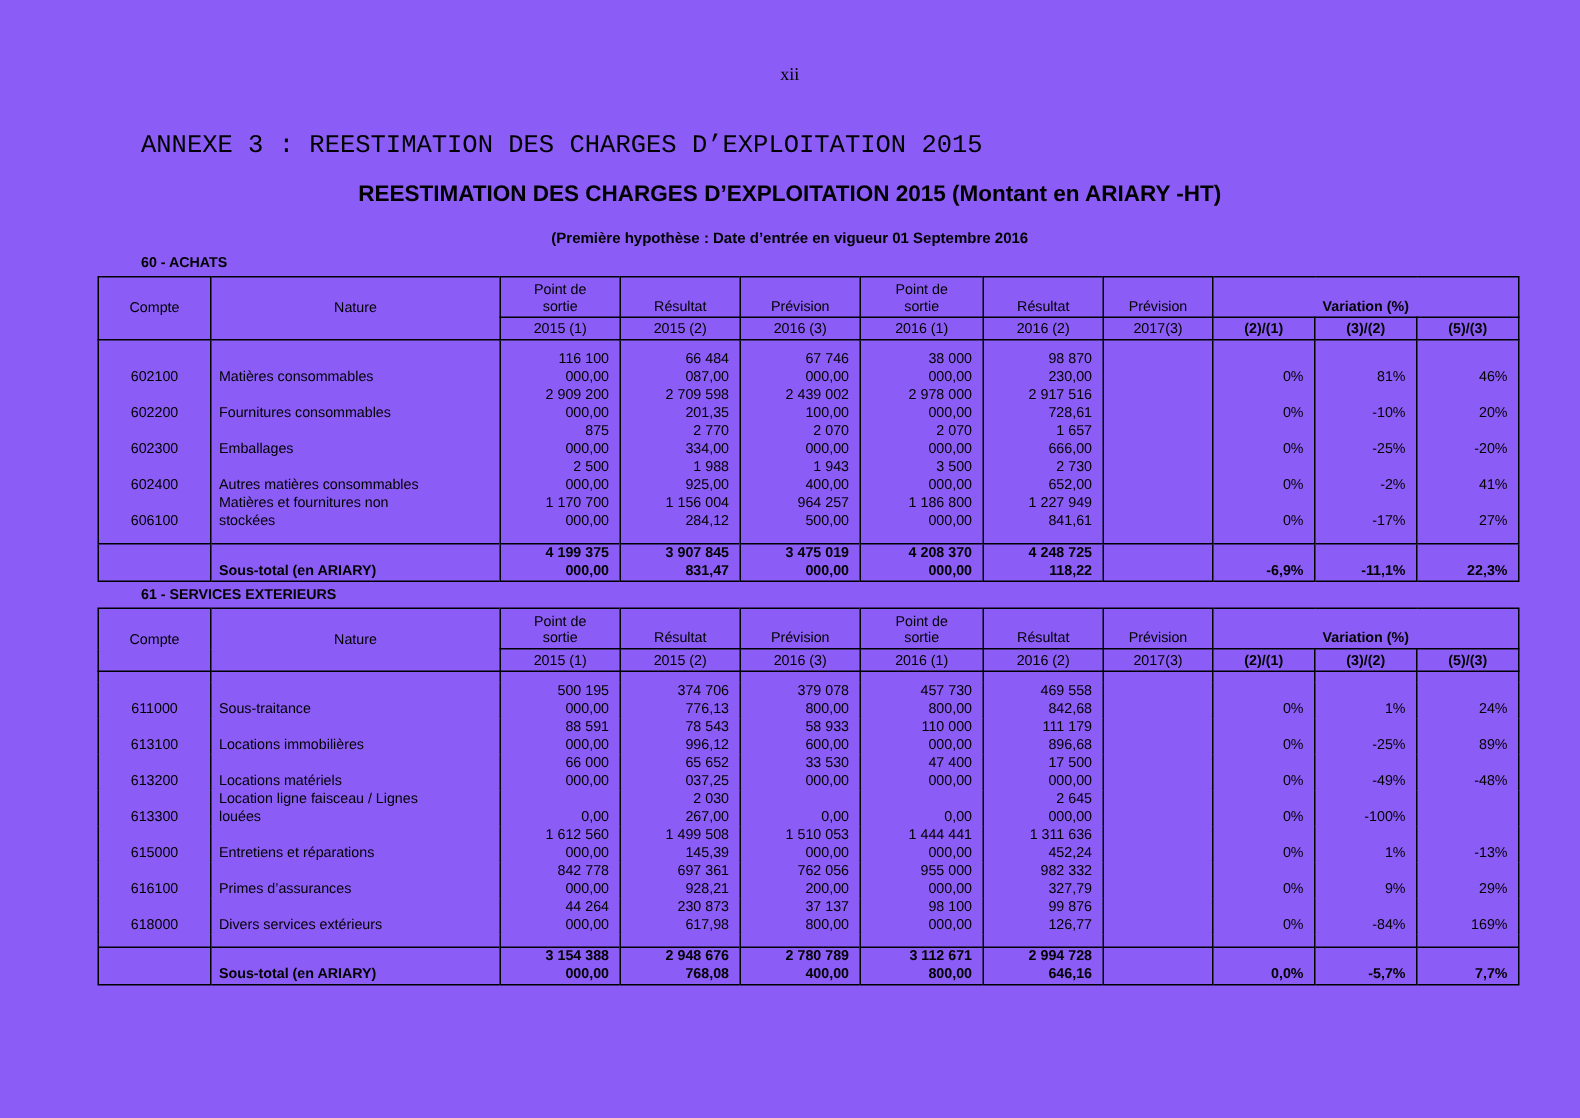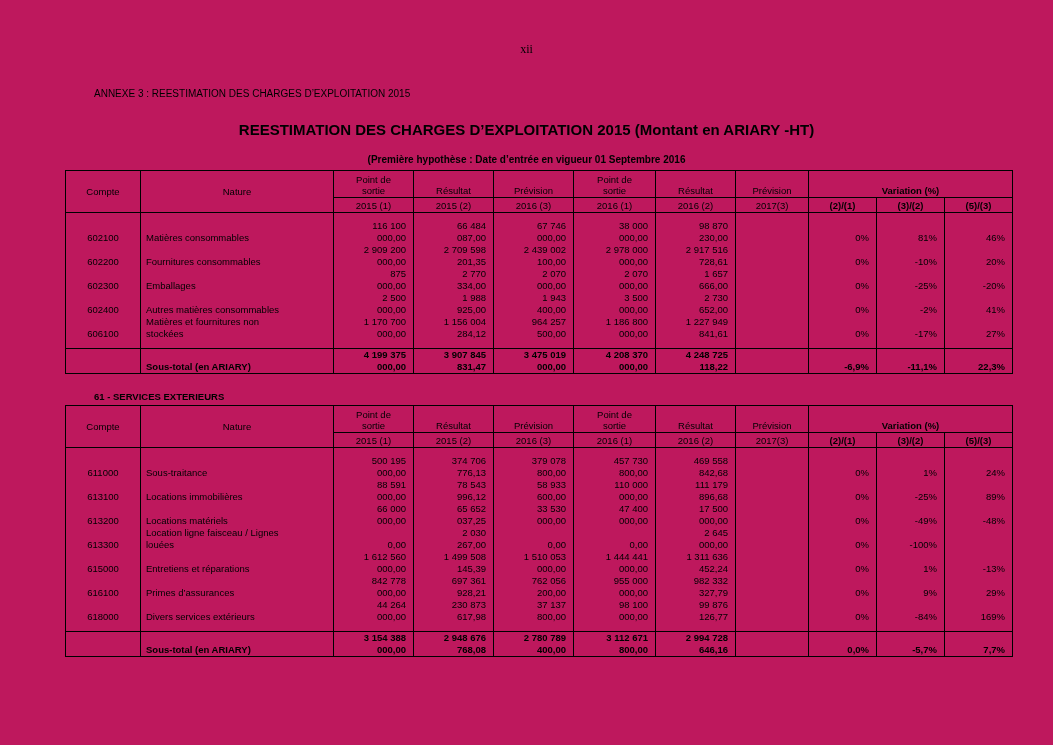--- a/index.html
+++ b/index.html
@@ -1,33 +1,33 @@
 <!DOCTYPE html>
 <html><head>
 <meta charset="utf-8">
 <style>
   html,body{margin:0;padding:0;background:#ffffff;}
   .page{
     position:relative;
     width:1053px;height:745px;
-    background:#be185d;
+    background:#8b5cf6;
     color:#000;
     font-family:"Liberation Sans",sans-serif;
     overflow:hidden;
   }
   .page-number{
     position:absolute;top:42px;left:0;width:100%;
     text-align:center;
     font-family:"Liberation Serif",serif;
     font-size:12px;
   }
   .annexe-title{
     position:absolute;top:88px;left:94px;
-    font-family:Liberation Sans, sans-serif;
-    font-size:10px;
+    font-family:Liberation Mono, monospace;
+    font-size:17px;
     white-space:nowrap;
   }
   .main-title{
     position:absolute;top:121px;left:0;width:100%;
     text-align:center;font-weight:bold;font-size:15px;
     white-space:nowrap;
   }
   .subtitle{
     position:absolute;top:154px;left:0;width:100%;
     text-align:center;font-weight:bold;font-size:10px;
@@ -77,20 +77,21 @@
 <body>
 
 <div class="page">
 
   <div class="page-number">xii</div>
   <div class="annexe-title">ANNEXE 3 : REESTIMATION DES CHARGES D’EXPLOITATION 2015</div>
   <div class="main-title">REESTIMATION DES CHARGES D’EXPLOITATION 2015 (Montant en ARIARY -HT)</div>
   <div class="subtitle">(Première hypothèse : Date d’entrée en vigueur 01 Septembre 2016</div>
 
   <div class="section section-achats">
+    <div class="section-label">60 - ACHATS</div>
     <table class="data-table">
       <colgroup>
         <col style="width:75px">
           <col style="width:193px">
           <col style="width:80px">
           <col style="width:80px">
         <col style="width:80px">
           <col style="width:82px">
           <col style="width:80px">
           <col style="width:73px">

